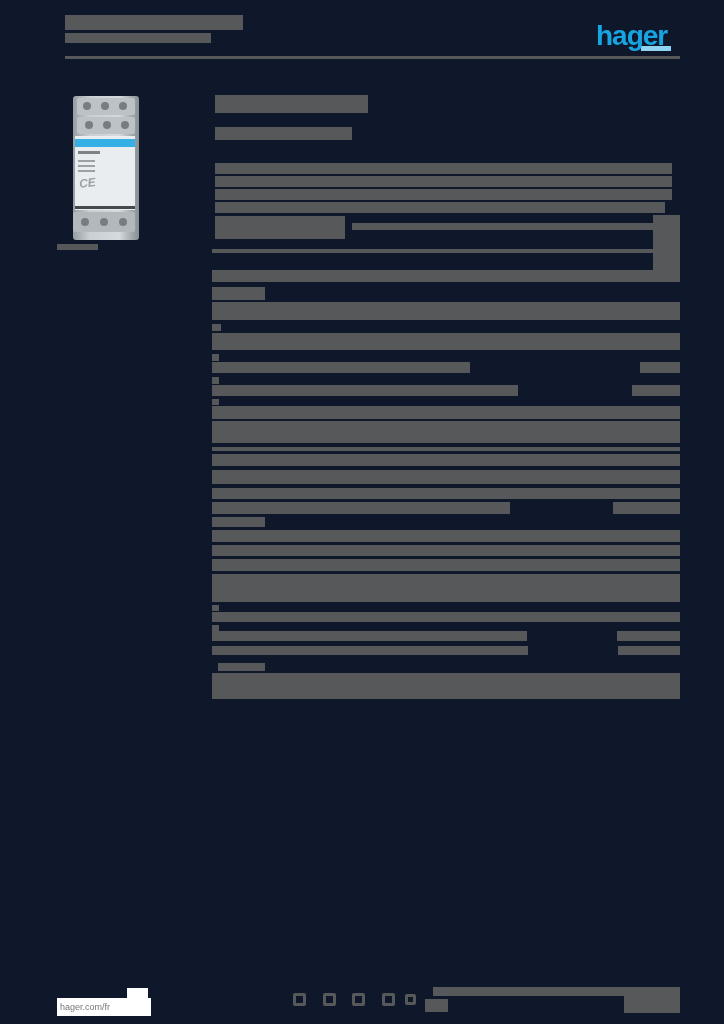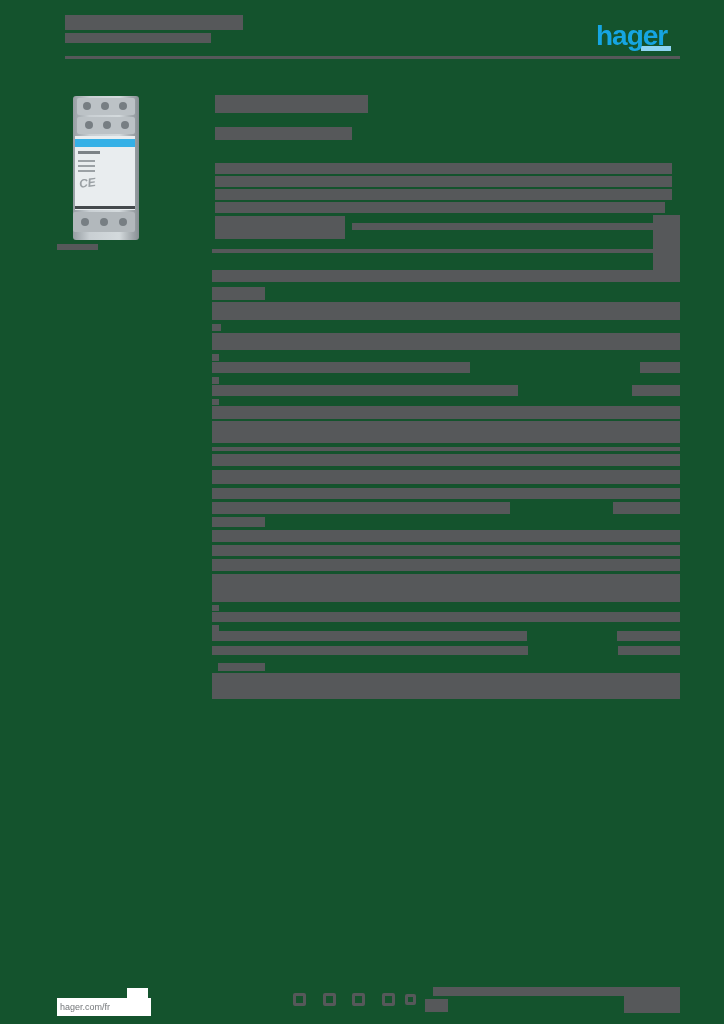--- a/index.html
+++ b/index.html
@@ -1,16 +1,16 @@
 <!DOCTYPE html>
 <html><head>
 <meta charset="utf-8">
 <style>
   html,body{margin:0;padding:0;background:#000;}
-  .page{position:relative;width:724px;height:1024px;background:#14532d;overflow:hidden;
+  .page{position:relative;width:724px;height:1024px;background:#0f172a;overflow:hidden;
         font-family:"Liberation Sans", sans-serif;}
   .bar{position:absolute;background:#56585a;}
   .icon-sq{position:absolute;border:3px solid #56585a;background:transparent;box-sizing:border-box;border-radius:2px;}
   .logo{position:absolute;left:596px;top:22px;color:#16a5e2;font-weight:bold;
         font-size:28px;letter-spacing:-1px;line-height:1;}
   .link-box{position:absolute;left:57px;top:998px;width:94px;height:18px;background:#fff;
             color:#75787b;font-size:9px;line-height:18px;padding-left:3px;box-sizing:border-box;}
   
   .photo{position:absolute;left:57px;top:86px;width:118px;height:158px;}
   .photo *{position:absolute;box-sizing:border-box;}

